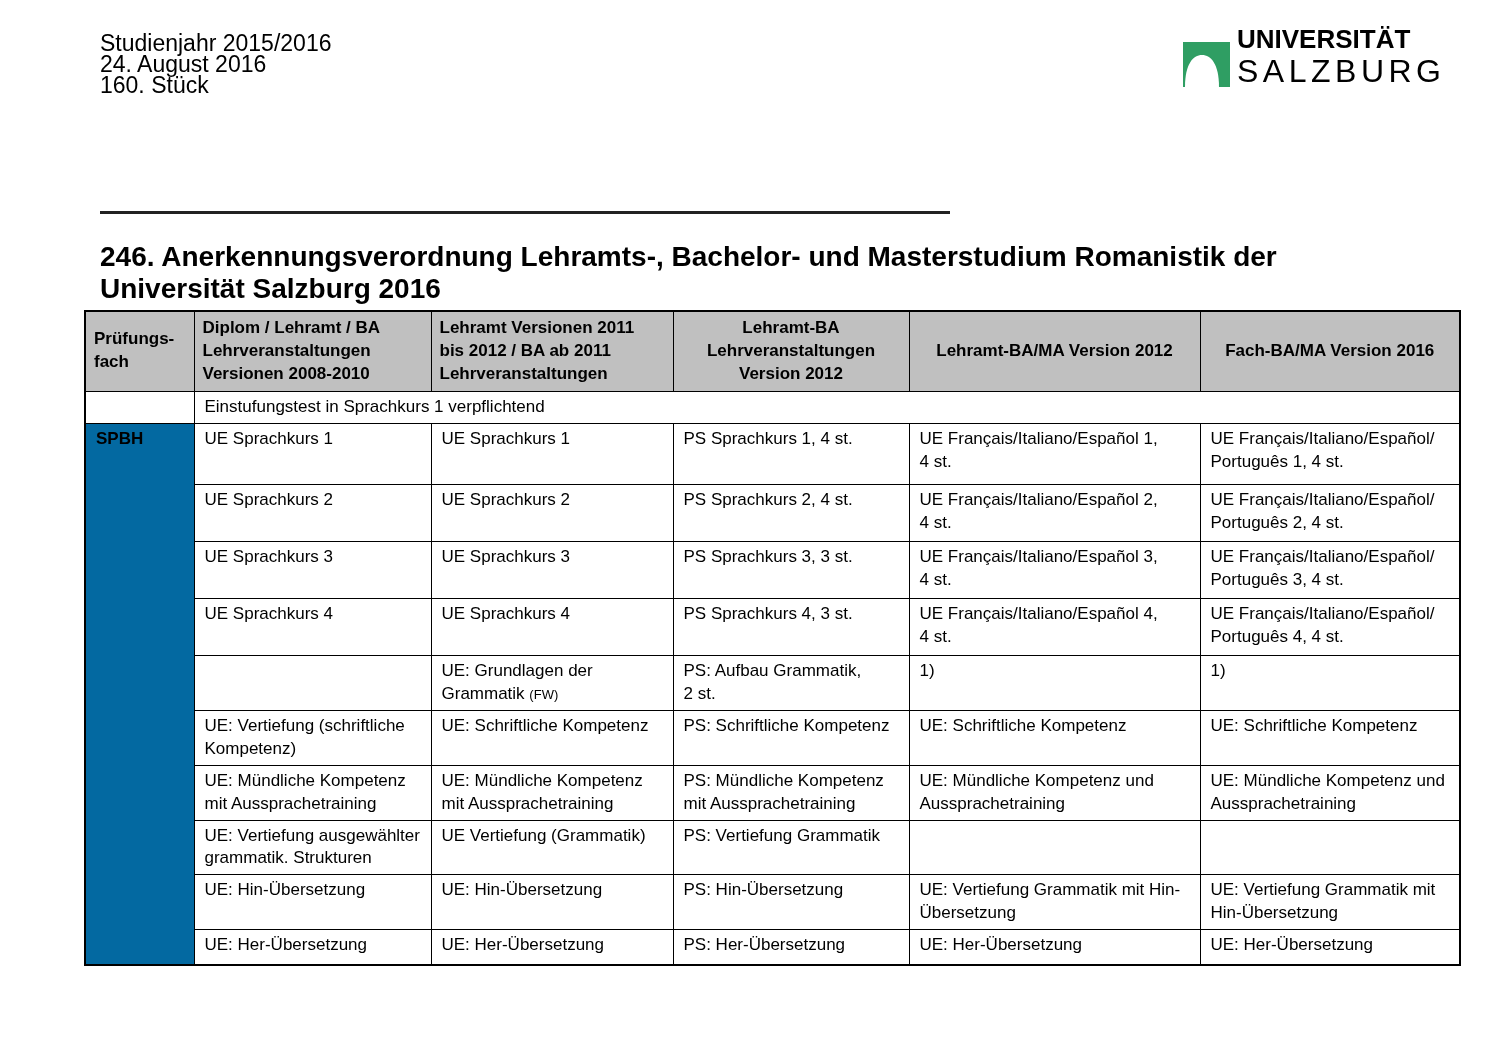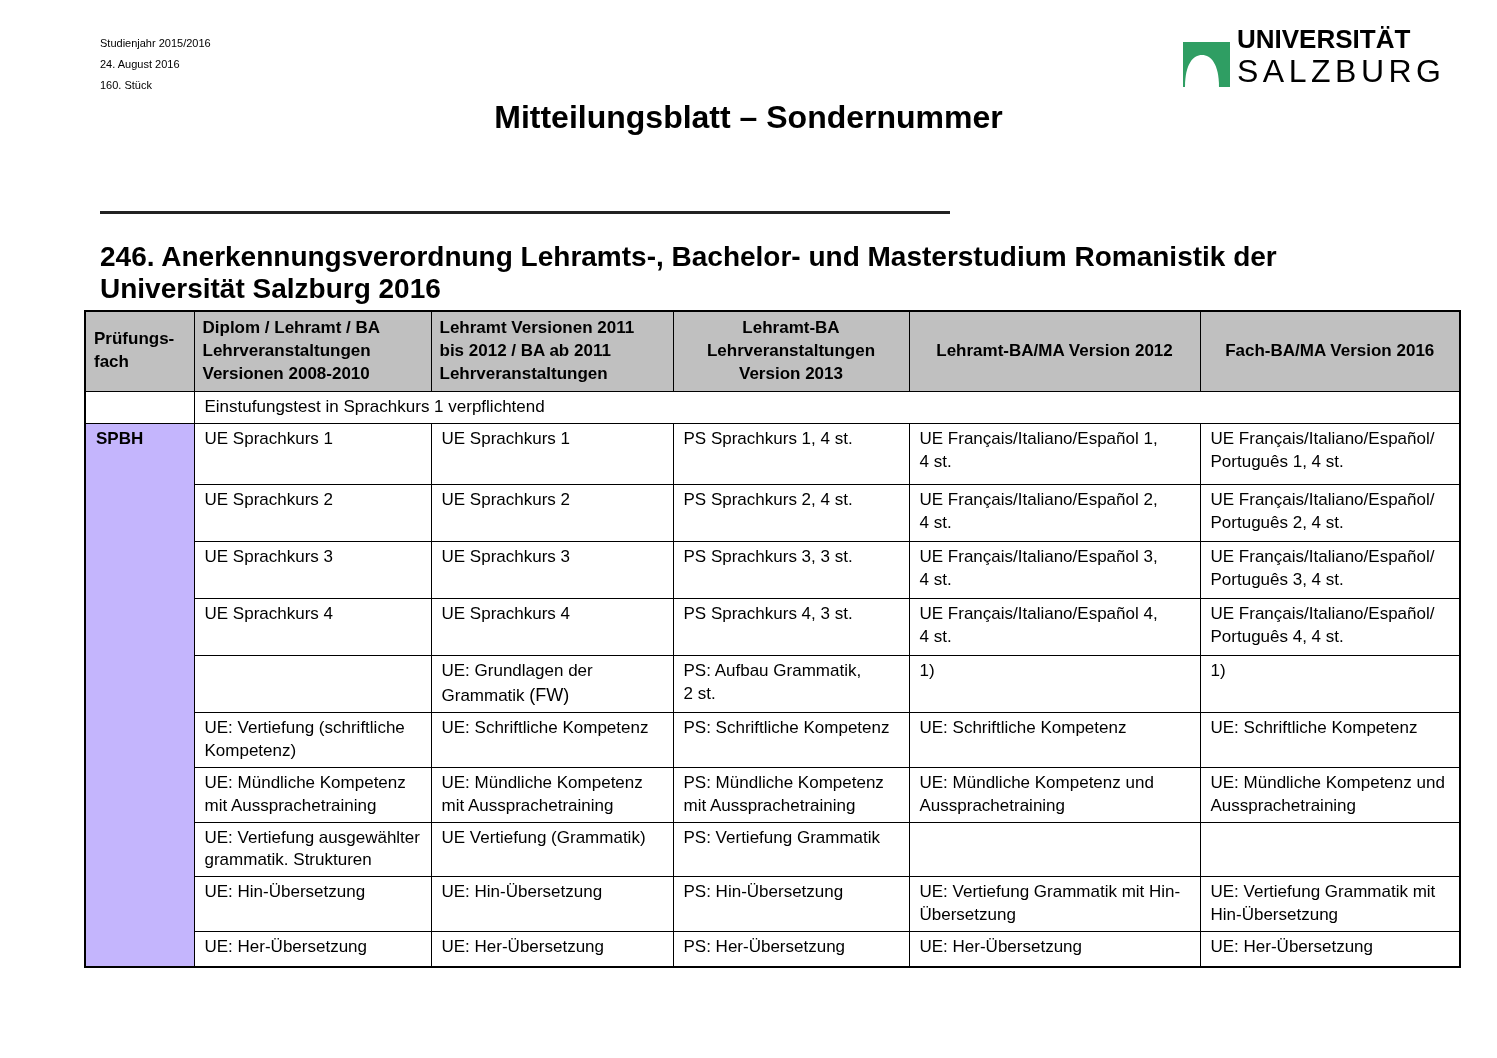--- a/index.html
+++ b/index.html
@@ -14,21 +14,21 @@
     font-family: "Liberation Sans", sans-serif;
     color: #000;
     overflow: hidden;
   }
 
   
   .meta {
     position: absolute;
     left: 100px;
     top: 33px;
-    font-size: 11px;
+    font-size: 23px;
     line-height: 21px;
   }
 
   
   .logo {
     position: absolute;
     left: 1183px;
     top: 26px;
     display: flex;
     align-items: flex-end;
@@ -109,24 +109,24 @@
     font-weight: bold;
     vertical-align: middle;
     padding: 5px 8px;
   }
   tr.head th.center { text-align: center; }
 
   td.note-cell { vertical-align: middle; padding: 2px 10px; }
   th.group-cell {
     font-weight: bold;
     vertical-align: top;
-    background: #c4b5fd;
+    background: #0369a1;
     padding-top: 7px;
   }
-  .fw { font-size: 18px; }
+  .fw { font-size: 13px; }
 </style>
 </head>
 <body>
 
 <div class="meta">
   <div>Studienjahr 2015/2016</div>
   <div>24. August 2016</div>
   <div>160. Stück</div>
 </div>
 
@@ -135,21 +135,20 @@
     <rect x="0" y="0" width="47" height="45" fill="#2f9e63"></rect>
     <path d="M 2 45 C 2 22 10 13 19 13 C 28 13 36 22 36 45 Z" fill="#ffffff"></path>
   </svg>
   <div class="logo-text">
     <span class="l1">UNIVERSITÄT</span>
     <span class="l2">SALZBURG</span>
   </div>
 </div>
 
 <div class="doc-title">
-  <div>Mitteilungsblatt – Sondernummer</div>
 </div>
 
 <div class="rule"></div>
 
 <div class="section-heading">246. Anerkennungsverordnung Lehramts-, Bachelor- und Masterstudium Romanistik der Universität Salzburg 2016</div>
 
 <table class="equiv">
   <colgroup>
     <col style="width:109px">
     <col style="width:237px">
@@ -163,21 +162,21 @@
       <th>Prüfungs-
 fach</th>
       <th>Diplom / Lehramt / BA
 Lehrveranstaltungen
 Versionen 2008-2010</th>
       <th>Lehramt Versionen 2011
 bis 2012 / BA ab 2011
 Lehrveranstaltungen</th>
       <th class="center">Lehramt-BA
 Lehrveranstaltungen
-Version 2013</th>
+Version 2012</th>
       <th class="center">Lehramt-BA/MA Version 2012</th>
       <th class="center">Fach-BA/MA Version 2016</th>
     </tr>
 
     <tr style="height:26px">
       <td></td>
       <td class="note-cell" colspan="5">Einstufungstest in Sprachkurs 1 verpflichtend</td>
     </tr>
 
     <tr style="height:61px">

